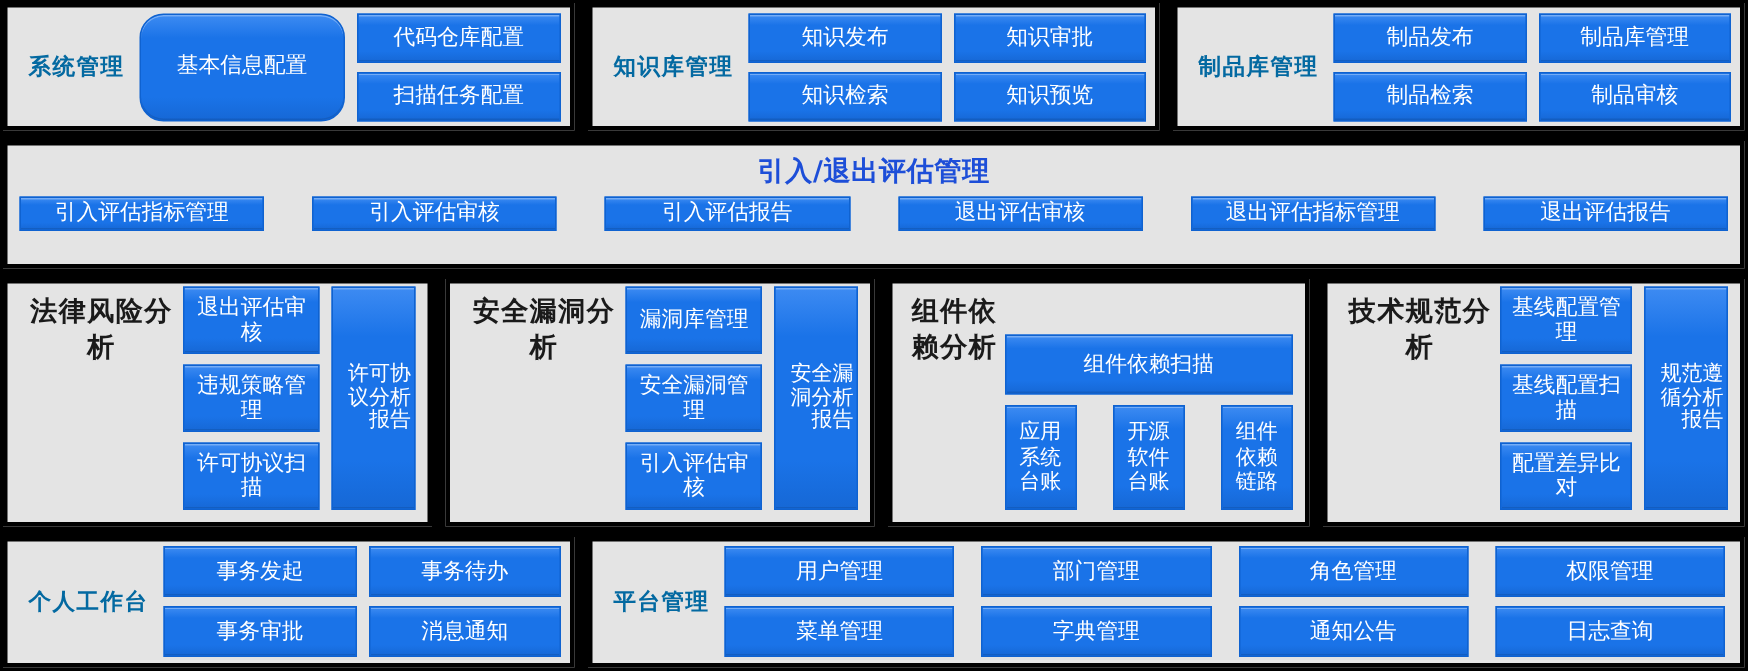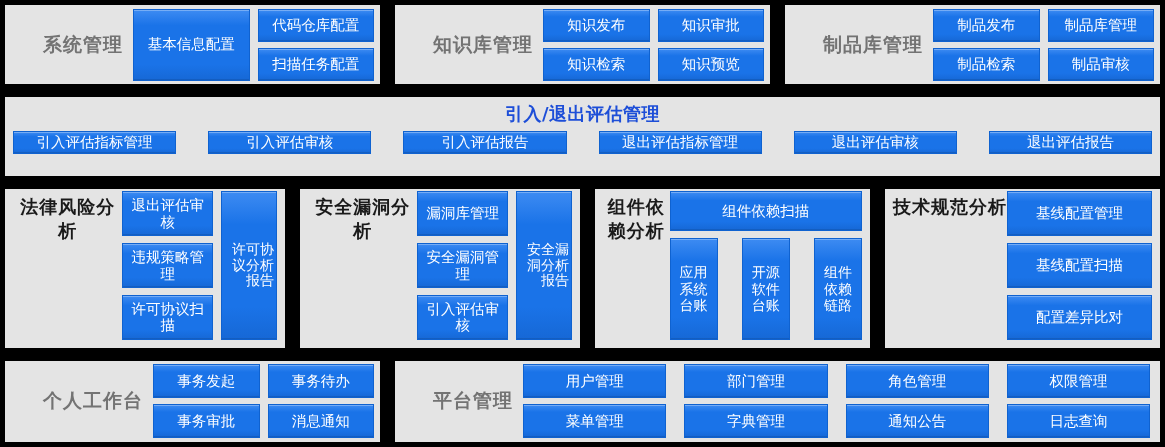--- a/index.html
+++ b/index.html
@@ -32,28 +32,27 @@
     border: 3px solid #000000;
     box-sizing: border-box;
     position: relative;
   }
 
   
   .row1 { height: 86px; }
   .row1 .panel { flex: 1 1 0; display: flex; align-items: center; padding: 0 6px; }
 
   .side-label {
-    color: #737373;
-    font-size: 19px;
+    color: #0369a1;
+    font-size: 15px;
     font-weight: bold;
     letter-spacing: 1px;
     white-space: nowrap;
     padding: 0 10px 0 8px;
     flex: 0 0 auto;
-    margin-left: 24px;
   }
 
   .grid2 {
     flex: 1 1 auto;
     display: grid;
     grid-template-columns: 1fr 1fr;
     grid-auto-rows: 1fr;
     gap: 6px 8px;
     height: 72px;
     align-content: center;
@@ -70,21 +69,21 @@
     justify-content: center;
     text-align: center;
     box-sizing: border-box;
     line-height: 1.15;
     padding: 2px 4px;
     cursor: pointer;
     user-select: none;
     box-shadow: inset 0 1px 0 rgba(255,255,255,0.30), inset 0 -1px 0 rgba(0,0,0,0.10);
   }
 
-  .btn.tall2 { grid-row: span 2; }
+  .btn.tall2 { grid-row: span 2; border-radius: 16px; }
 
   
   .row2 { height: 86px; }
   .row2 .panel {
     flex: 1 1 100%;
     display: flex;
     flex-direction: column;
     padding: 2px 8px 8px 8px;
   }
   .panel-title-center {
@@ -136,21 +135,21 @@
     writing-mode: horizontal-tb;
     font-size: 14px;
     line-height: 1.12;
     word-break: break-all;
     padding: 3px 2px;
     text-align: right;
   }
 
   
   .comp-body { display: flex; flex-direction: column; gap: 7px; flex: 1 1 auto; }
-  .comp-top { flex: 0 0 40px; display: flex; }
+  .comp-top { flex: 0 0 40px; display: flex; margin-top: 32px; }
   .comp-top .btn { flex: 1 1 auto; }
   .comp-bottom { flex: 1 1 auto; display: grid; grid-template-columns: repeat(3, 1fr); gap: 24px; }
   .comp-bottom .btn { font-size: 14px; line-height: 1.2; }
 
   
   .row4 { height: 88px; }
   .row4 .panel { display: flex; align-items: center; padding: 0 6px; }
   .p-desk { flex: 0 0 381px; }
   .p-plat { flex: 1 1 0; }
   .row4 .grid2 { height: 74px; }
@@ -203,22 +202,22 @@
 
   </div>
 
   <div class="row row2">
     <div class="panel">
       <div class="panel-title-center">引入/退出评估管理</div>
       <div class="row2-btns">
         <div class="btn">引入评估指标管理</div>
         <div class="btn">引入评估审核</div>
         <div class="btn">引入评估报告</div>
+        <div class="btn">退出评估审核</div>
         <div class="btn">退出评估指标管理</div>
-        <div class="btn">退出评估审核</div>
         <div class="btn">退出评估报告</div>
       </div>
     </div>
   </div>
 
   <div class="row row3">
 
     <div class="panel p-legal">
       <div class="panel-title">法律风险分析</div>
       <div class="split-body">
@@ -258,20 +257,21 @@
     </div>
 
     <div class="panel p-tech">
       <div class="panel-title">技术规范分析</div>
       <div class="split-body">
         <div class="stack3">
           <div class="btn">基线配置管理</div>
           <div class="btn">基线配置扫描</div>
           <div class="btn">配置差异比对</div>
         </div>
+        <div class="btn btn-vert">规范遵循分析报告</div>
       </div>
     </div>
 
   </div>
 
   <div class="row row4">
 
     <div class="panel p-desk">
       <div class="side-label">个人工作台</div>
       <div class="grid2">

